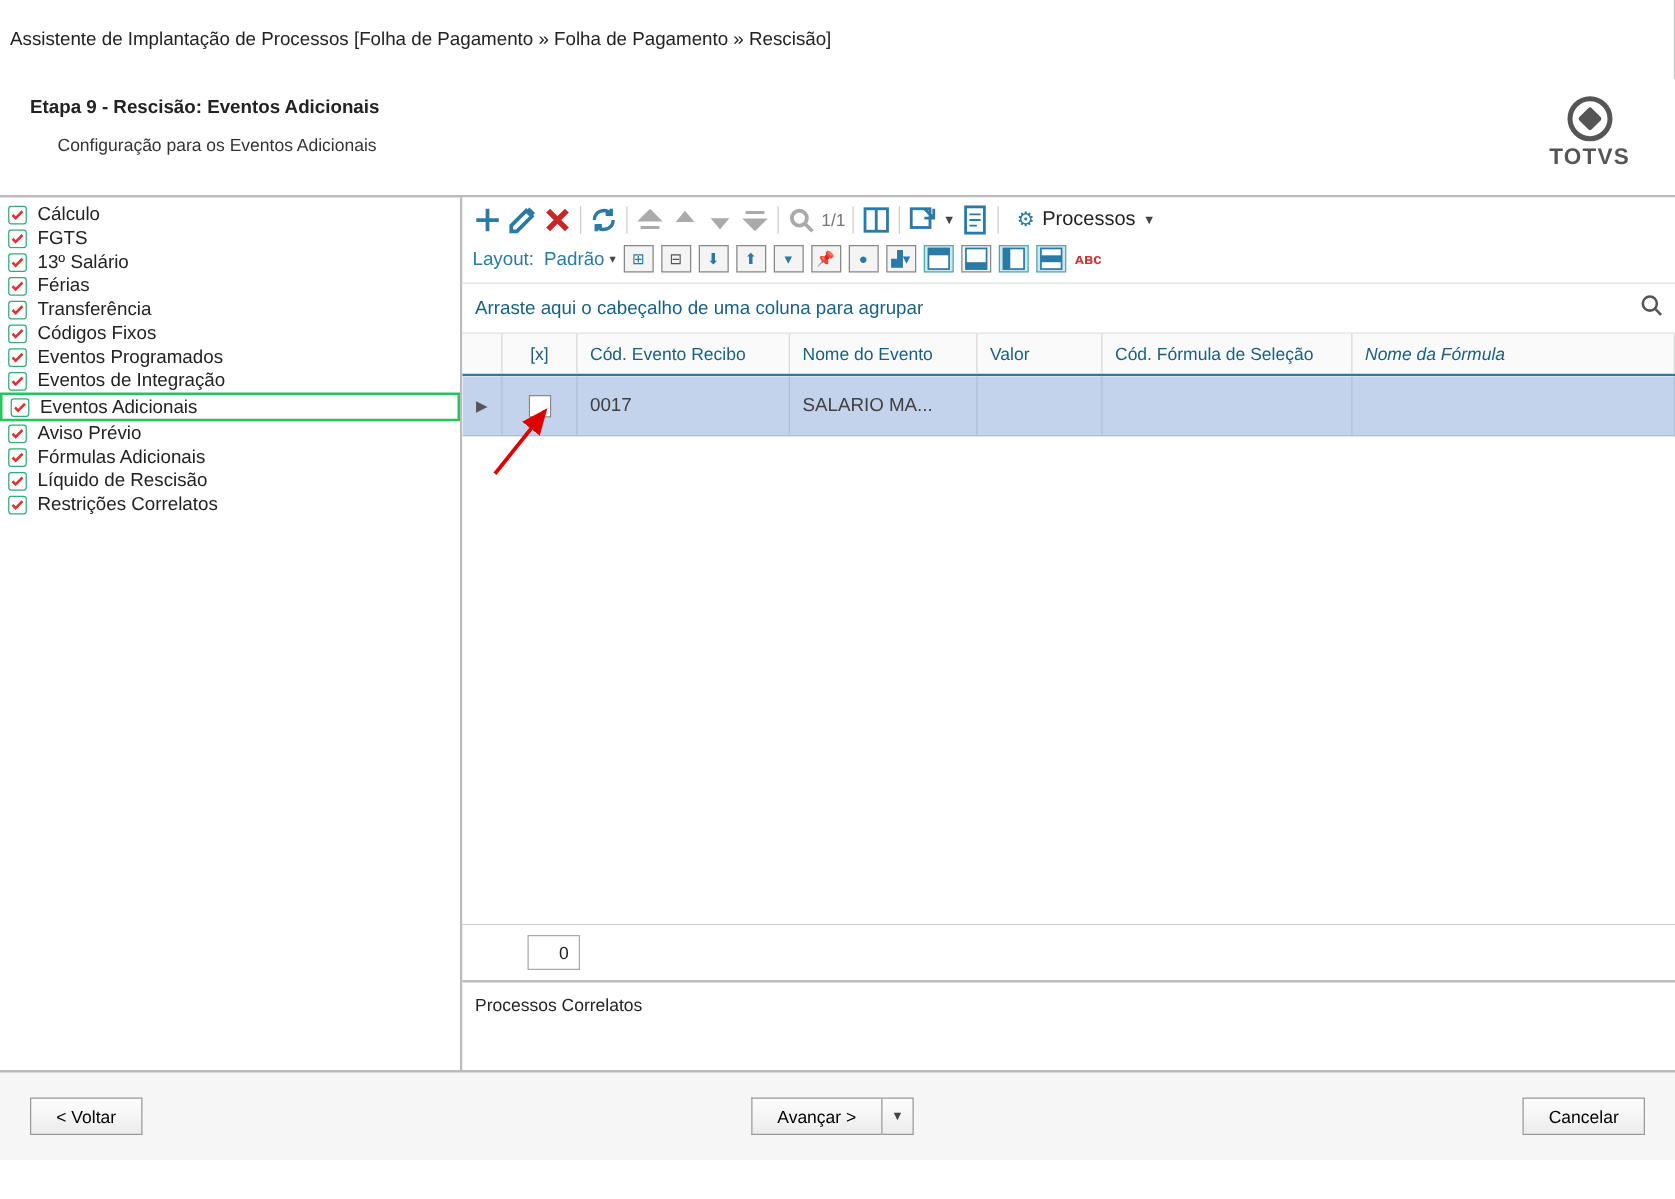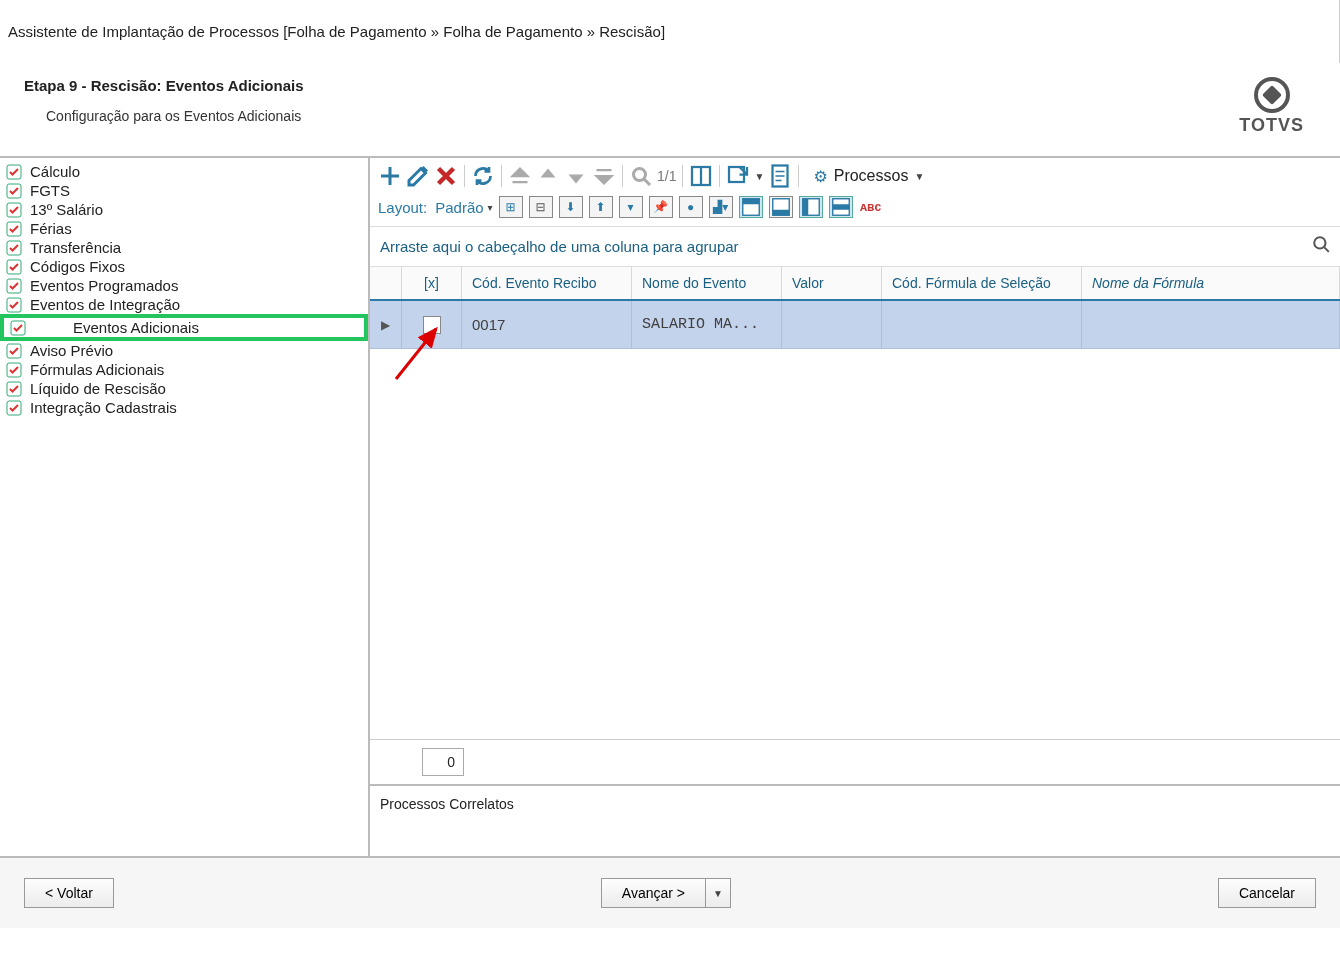--- a/index.html
+++ b/index.html
@@ -58,22 +58,21 @@
   padding: 4px 0;
   overflow: auto;
 }
 .sidebar-item {
   display: flex; align-items: center;
   padding: 1px 6px;
   cursor: pointer;
   font-size: 15px;
 }
 .sidebar-item.highlighted {
-  border: 4px solid #22c55e;
-  gap: 39px;
+  border: 2px solid #22c55e;
 }
 .sb-icon {
   width: 16px; height: 16px; margin-right: 8px; flex-shrink: 0;
 }
 .sb-icon svg { width: 16px; height: 16px; display: block; }
 
 .main-panel { flex: 1; display: flex; flex-direction: column; background: #fff; }
 
 .toolbar {
   display: flex; align-items: center; gap: 4px;
@@ -152,21 +151,21 @@
   font-size: 15px;
   color: #404040;
   display: flex; align-items: center;
 }
 .gr-ind { width: 32px; justify-content: center; color: #555; font-size: 12px; }
 .gr-check { width: 60px; justify-content: center; }
 .gr-checkbox {
   width: 18px; height: 18px; background: #fff; border: 1px solid #888;
 }
 .gr-code { width: 170px; }
-.gr-name { width: 150px; font-family: Liberation Mono, monospace; }
+.gr-name { width: 150px; }
 .gr-valor { width: 100px; }
 .gr-formula { width: 200px; }
 .gr-fname { flex: 1; }
 
 .arrow-overlay {
   position: absolute;
   top: 42px; left: 16px;
   pointer-events: none;
 }
 
@@ -338,21 +337,21 @@
         </span>
         <span>Líquido de Rescisão</span>
       </div>
       <div class="sidebar-item">
         <span class="sb-icon">
           <svg viewBox="0 0 16 16">
             <rect x="1" y="1" width="14" height="14" rx="2" fill="#fff" stroke="#3a7" stroke-width="1"></rect>
             <path d="M4 8l2.5 2.5L12 5" stroke="#d33" stroke-width="2" fill="none"></path>
           </svg>
         </span>
-        <span>Integração Cadastrais</span>
+        <span>Restrições Correlatos</span>
       </div>
     </div>
 
   <div class="main-panel">
 
     <div class="toolbar">
       <span class="tb-btn">
           <svg viewBox="0 0 16 16">
             <path d="M7 2h2v5h5v2H9v5H7V9H2V7h5z" fill="#2a7aa5"></path>
           </svg>

